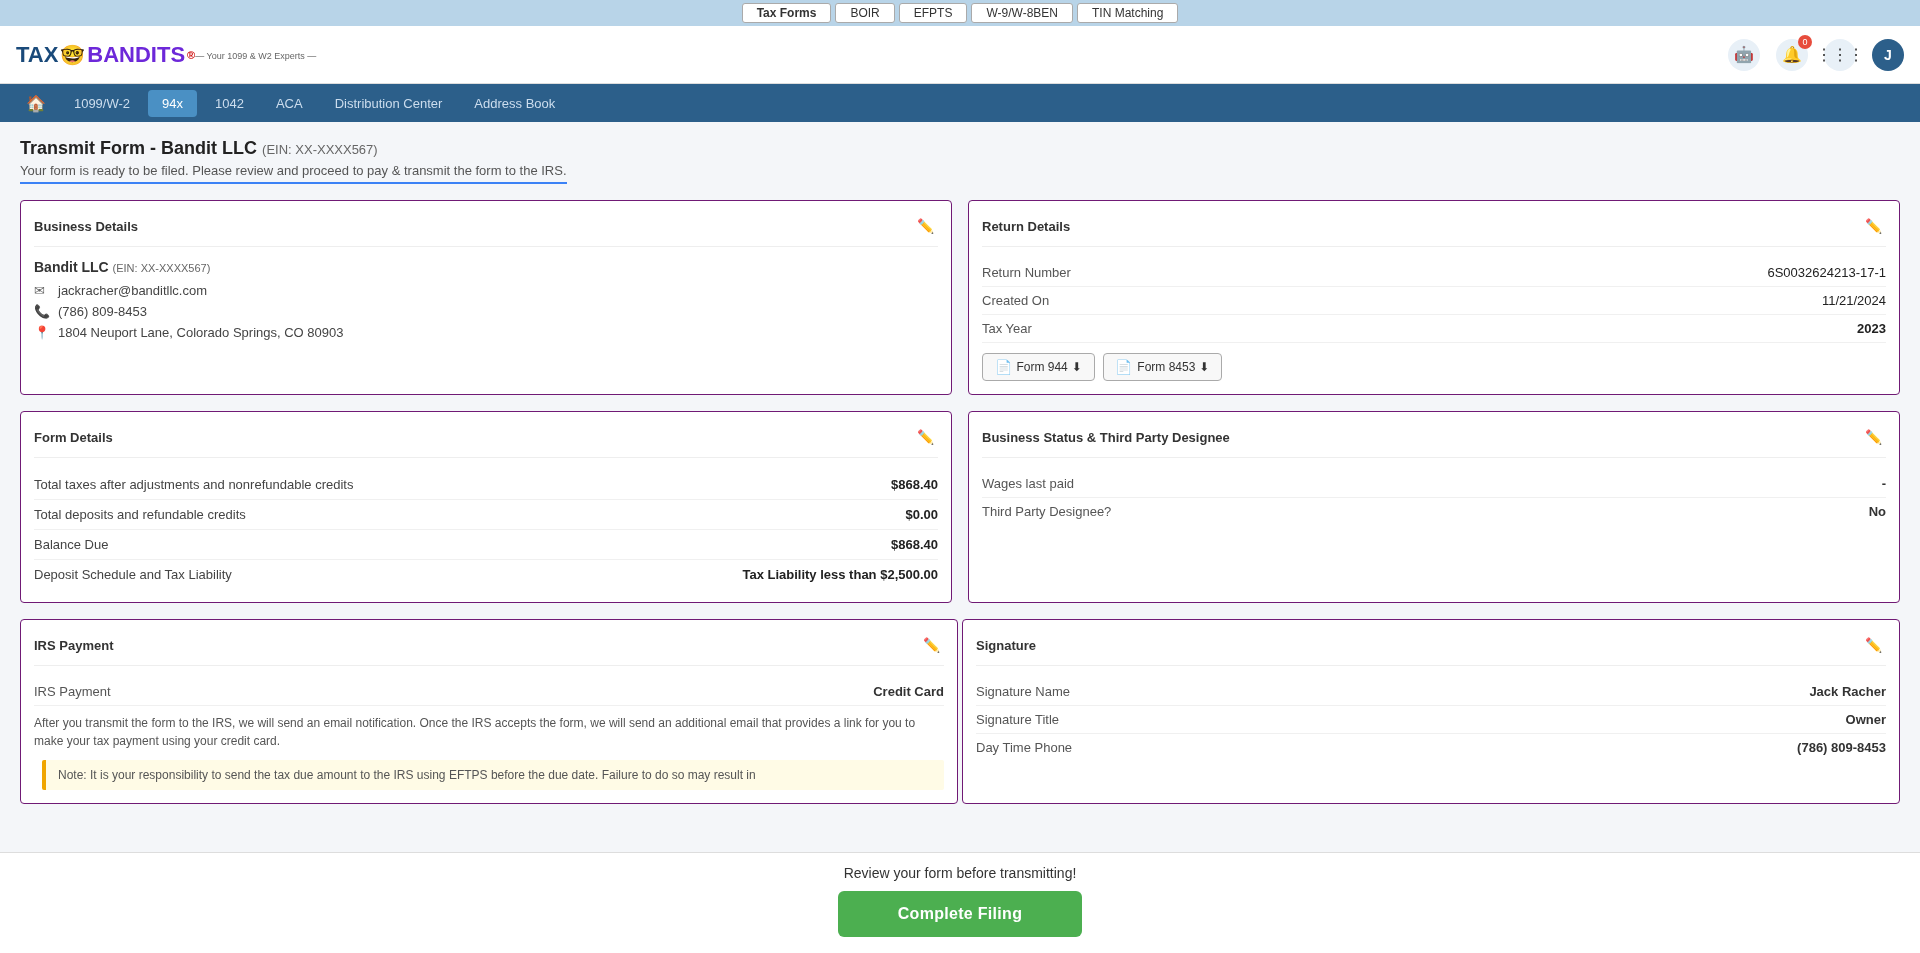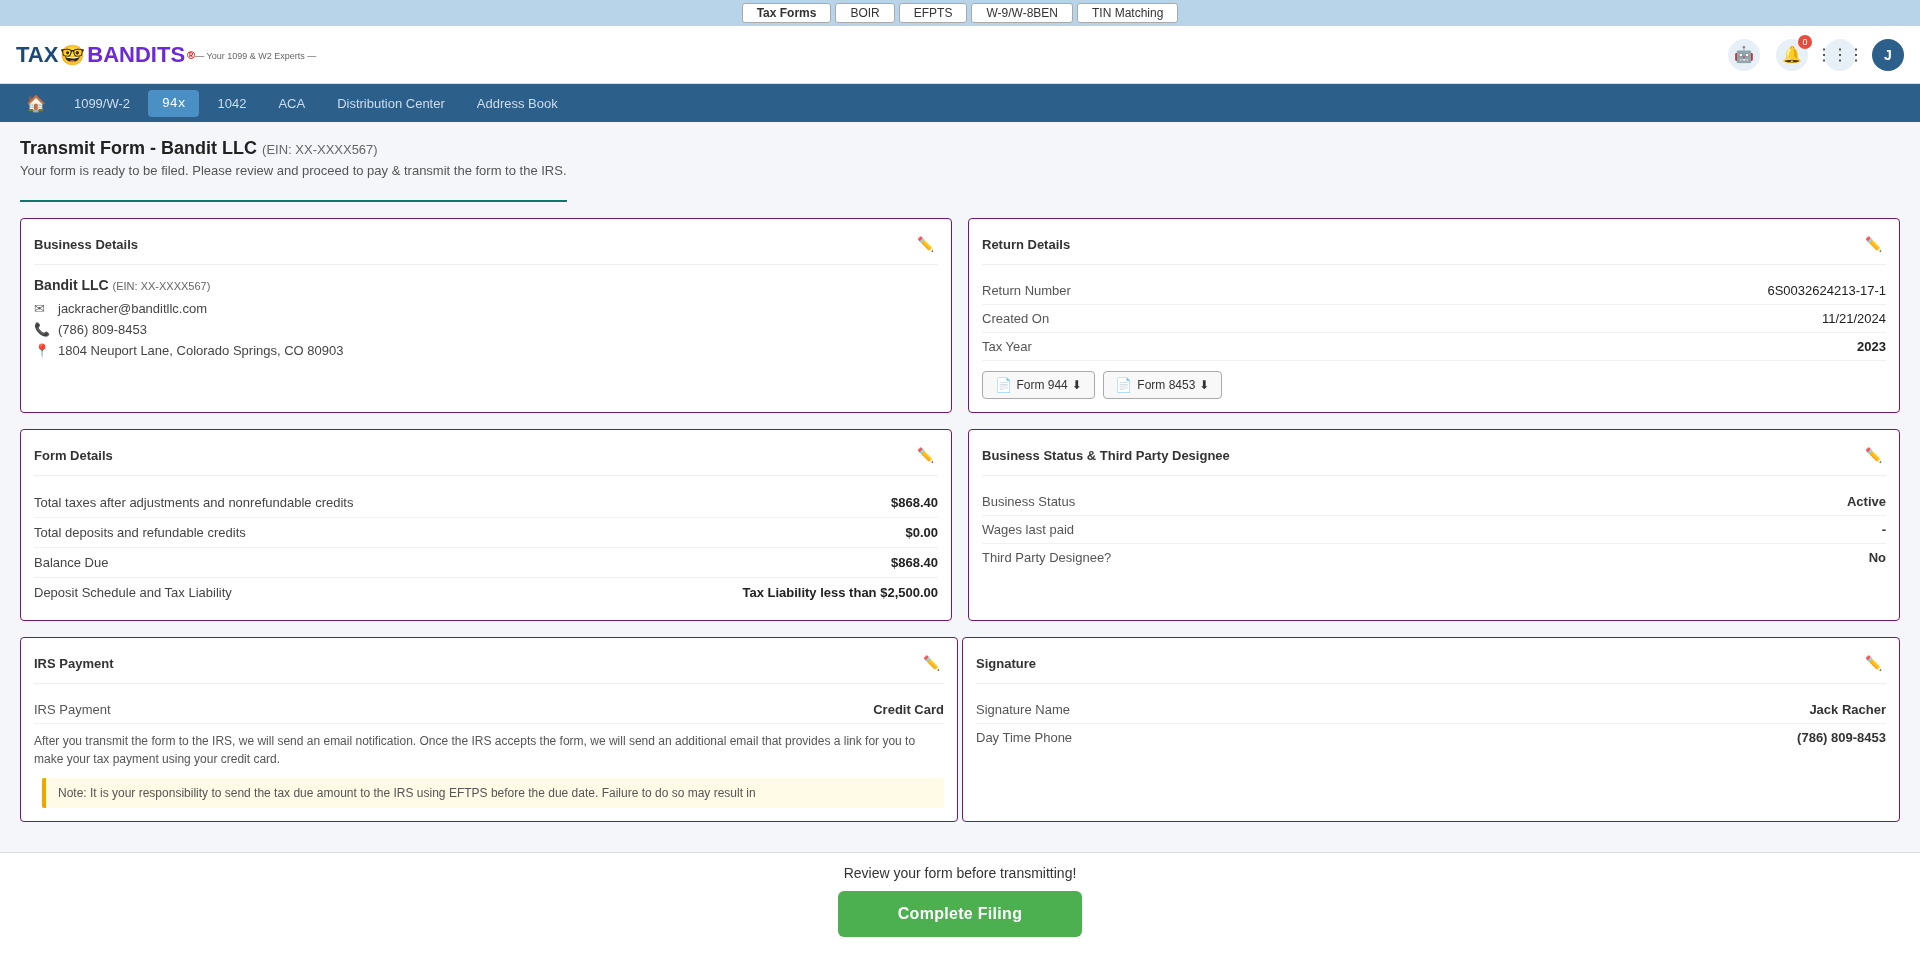--- a/index.html
+++ b/index.html
@@ -100,21 +100,21 @@
       gap: 4px;
     }
     .nav-item {
       padding: 6px 14px;
       color: #cde;
       font-size: 13px;
       cursor: pointer;
       border-radius: 4px;
       white-space: nowrap;
     }
-    .nav-item.active { background: #4a90c4; color: #fff; font-family: Liberation Mono, monospace; }
+    .nav-item.active { background: #4a90c4; color: #fff; }
     .nav-home {
       color: #cde;
       font-size: 16px;
       padding: 4px 10px;
       cursor: pointer;
     }
 
     
     .main {
       padding: 16px 20px 120px;
@@ -128,22 +128,22 @@
     }
     .page-title span.ein {
       font-size: 13px;
       color: #666;
       font-weight: normal;
     }
     .page-subtitle {
       font-size: 13px;
       color: #555;
       margin-bottom: 16px;
-      padding-bottom: 22px;
-      border-bottom: 2px solid #0f766e;
+      padding-bottom: 4px;
+      border-bottom: 2px solid #3b82f6;
       display: inline-block;
     }
 
     
     .section-grid {
       display: grid;
       grid-template-columns: 1fr 1fr;
       gap: 16px;
       margin-bottom: 16px;
     }
@@ -455,24 +455,20 @@
         <span class="form-detail-value">Tax Liability less than $2,500.00</span>
       </div>
     </div>
 
     <div class="section-card">
       <div class="section-header">
         <span class="section-title">Business Status &amp; Third Party Designee</span>
         <div class="edit-icon">✏️</div>
       </div>
       <div class="sig-row">
-        <span class="sig-label">Business Status</span>
-        <span class="sig-value">Active</span>
-      </div>
-      <div class="sig-row">
         <span class="sig-label">Wages last paid</span>
         <span class="sig-value">-</span>
       </div>
       <div class="sig-row">
         <span class="sig-label">Third Party Designee?</span>
         <span class="sig-value">No</span>
       </div>
     </div>
   </div>
 
@@ -495,20 +491,24 @@
     <div class="section-card">
       <div class="section-header">
         <span class="section-title">Signature</span>
         <div class="edit-icon">✏️</div>
       </div>
       <div class="sig-row">
         <span class="sig-label">Signature Name</span>
         <span class="sig-value">Jack Racher</span>
       </div>
       <div class="sig-row">
+        <span class="sig-label">Signature Title</span>
+        <span class="sig-value">Owner</span>
+      </div>
+      <div class="sig-row">
         <span class="sig-label">Day Time Phone</span>
         <span class="sig-value">(786) 809-8453</span>
       </div>
     </div>
   </div>
 
 </div>
 
 <div class="footer-bar">
   <div class="footer-review-text">Review your form before transmitting!</div>

